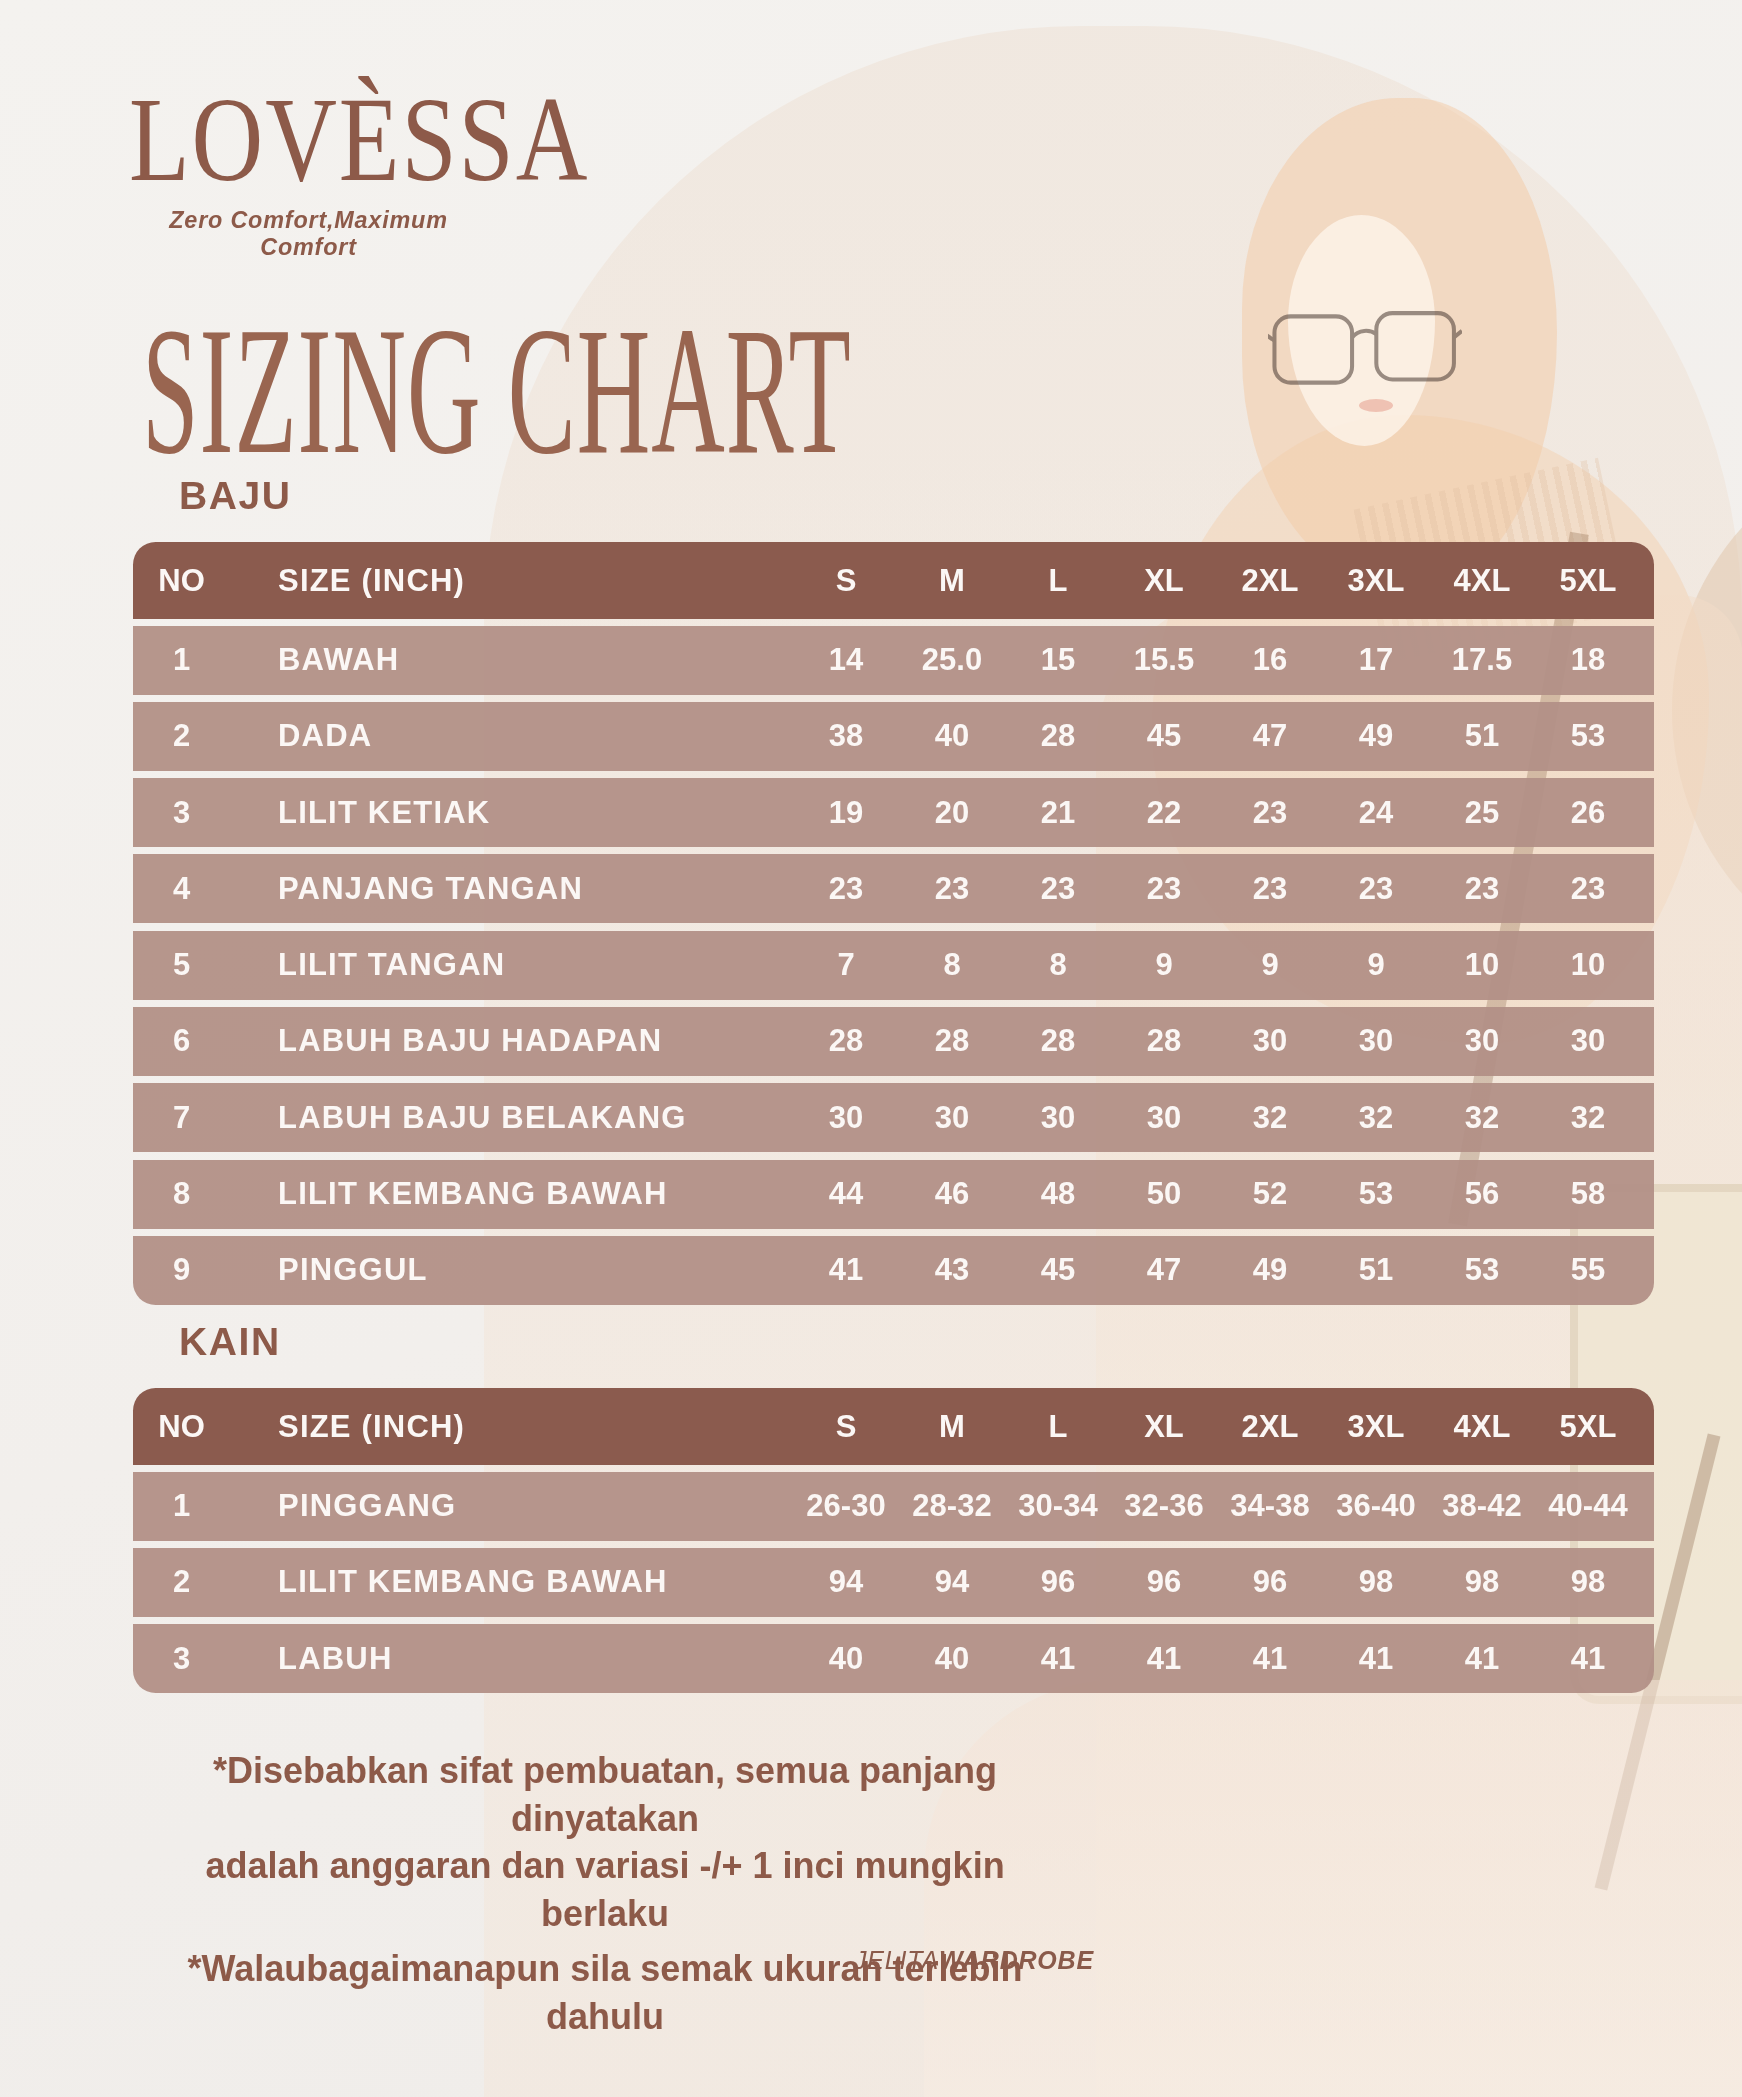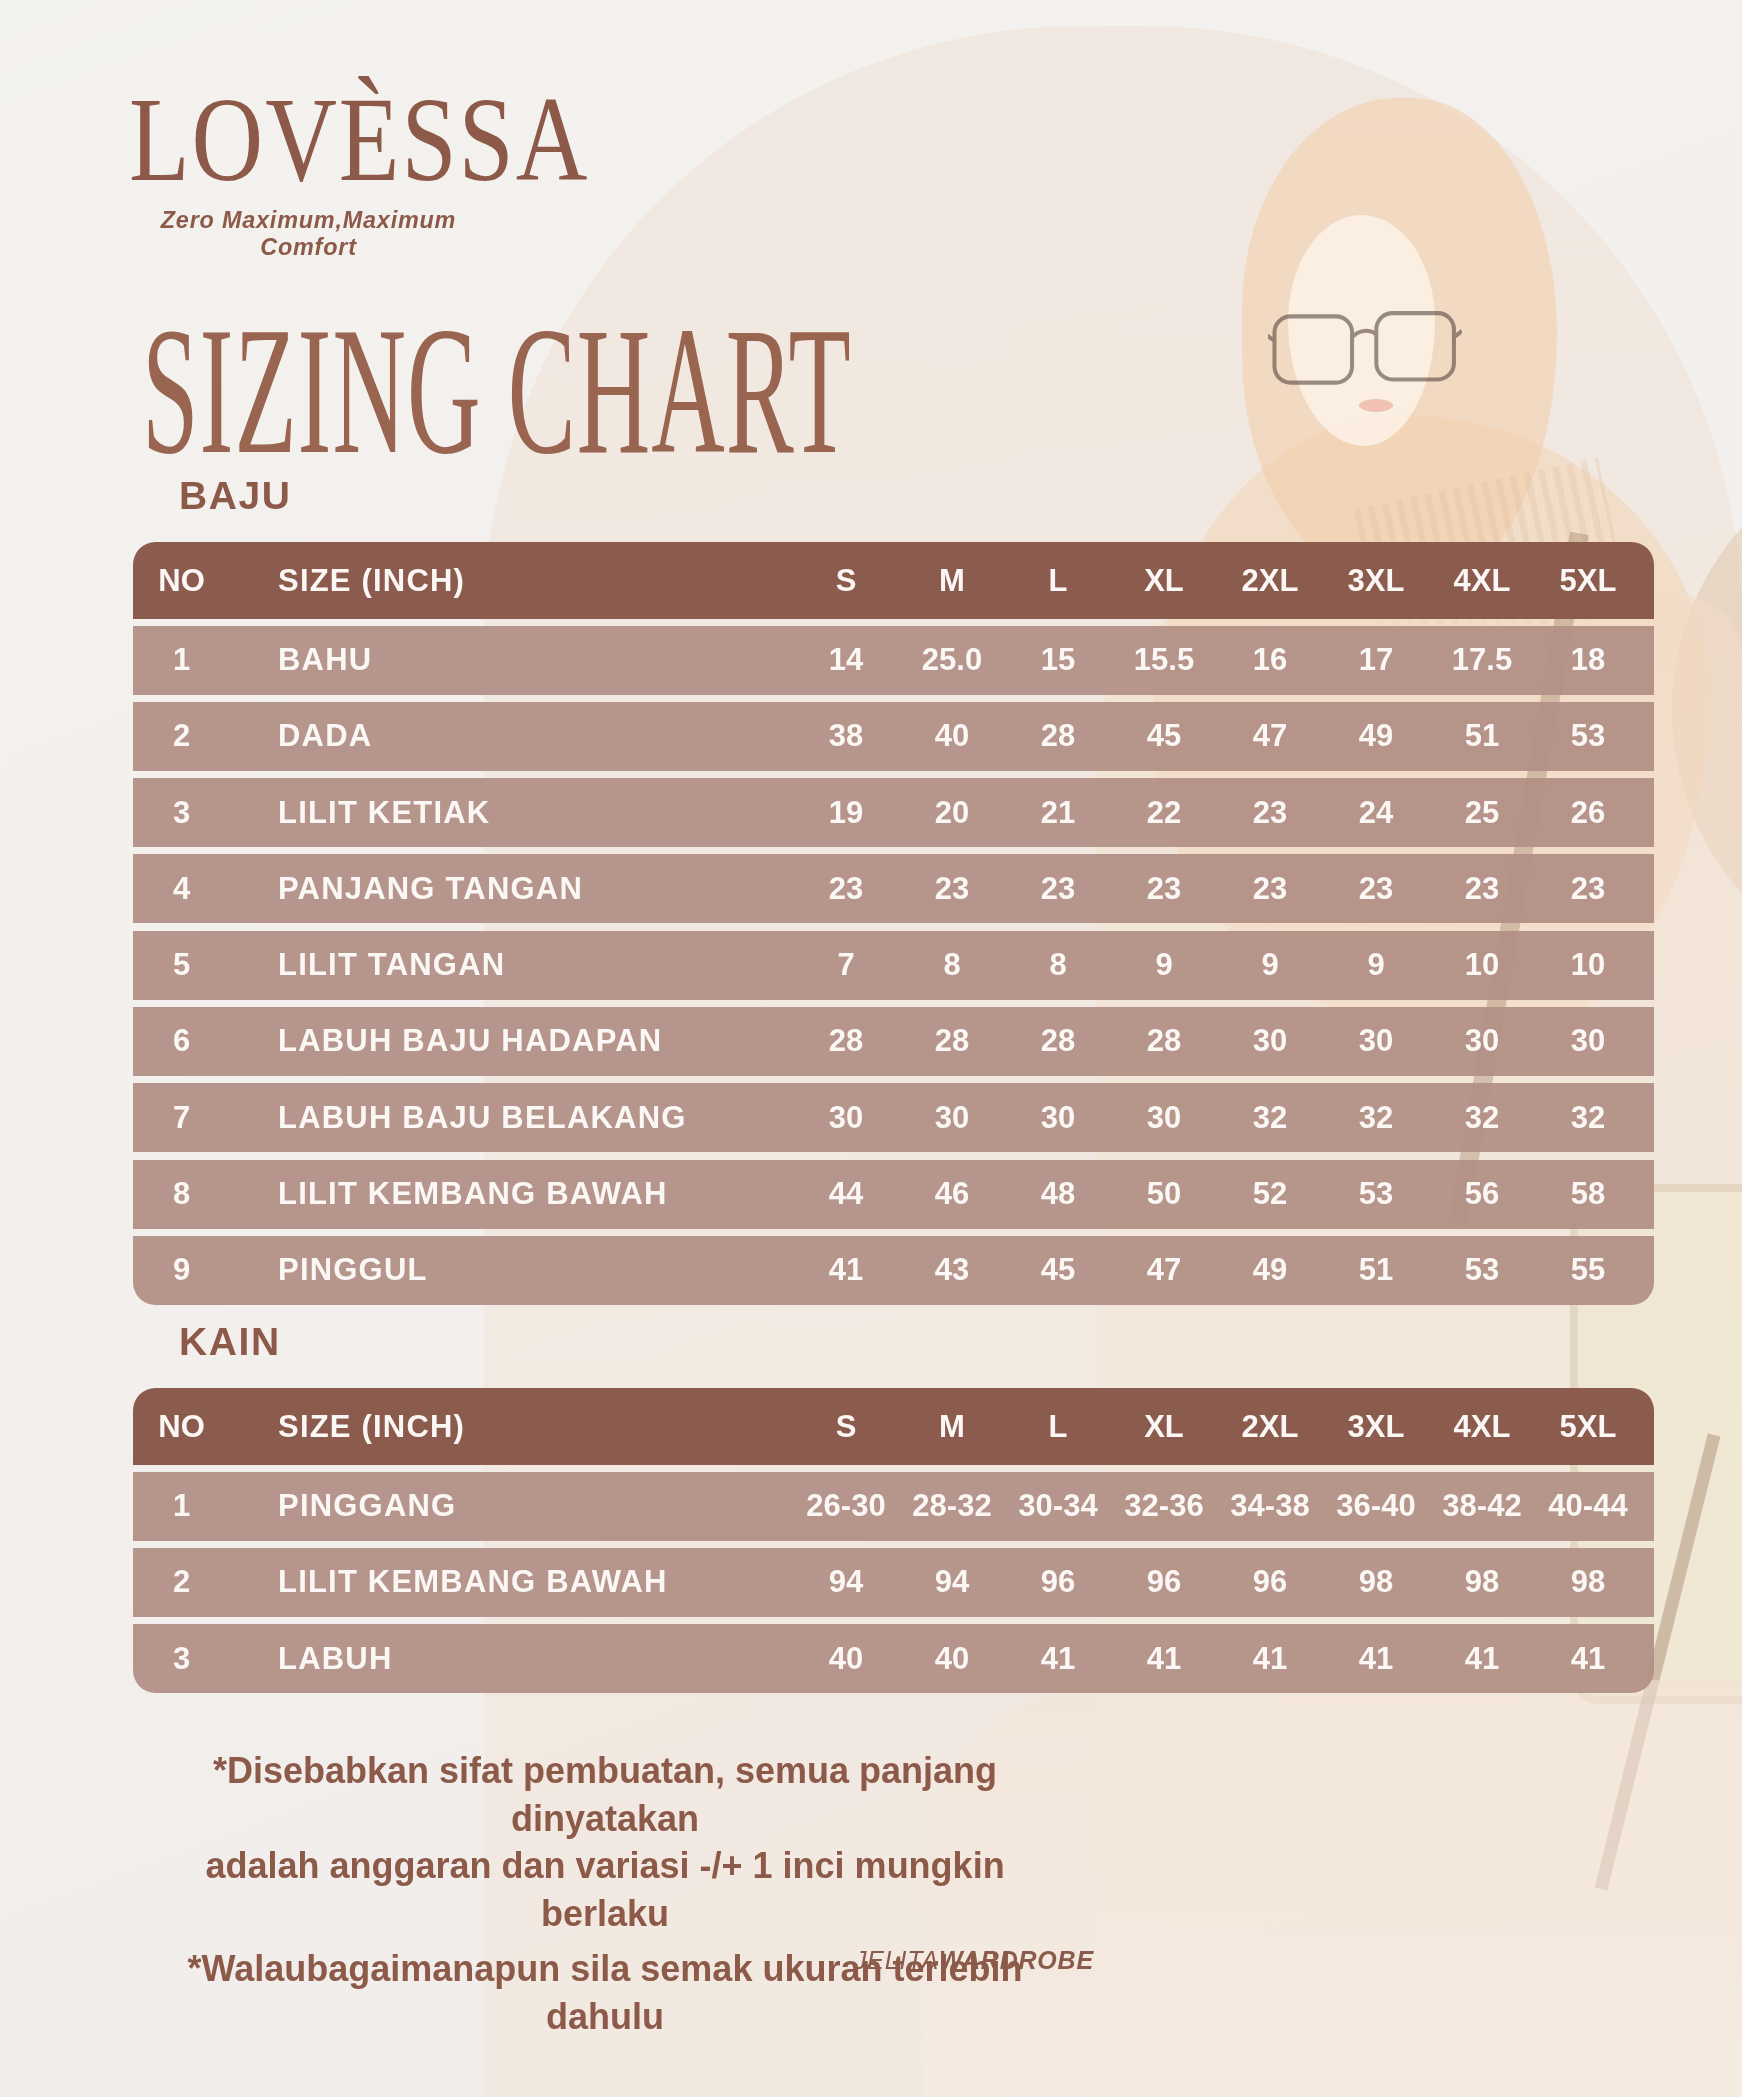--- a/index.html
+++ b/index.html
@@ -99,41 +99,41 @@
     <div class="dress"></div>
     <div class="strap"></div>
     <div class="bag"></div>
     <div class="strap2"></div>
     <div class="skirt"></div>
   </div>
 
   <div class="content">
 
     <div class="brand">LOVÈSSA</div>
-    <div class="tagline">Zero Maximum,Maximum Comfort</div>
+    <div class="tagline">Zero Comfort,Maximum Comfort</div>
 
     <div class="title">SIZING CHART</div>
 
     <div class="section" id="section-baju">BAJU</div>
     <div class="size-table" id="table-baju">
         <div class="trow thead">
           <div class="cell no">NO</div>
           <div class="cell lab">SIZE (INCH)</div>
           <div class="cell val">S</div>
           <div class="cell val">M</div>
           <div class="cell val">L</div>
           <div class="cell val">XL</div>
           <div class="cell val">2XL</div>
           <div class="cell val">3XL</div>
           <div class="cell val">4XL</div>
           <div class="cell val">5XL</div>
         </div>
         <div class="trow tdata">
           <div class="cell no">1</div>
-          <div class="cell lab">BAHU</div>
+          <div class="cell lab">BAWAH</div>
           <div class="cell val">14</div>
           <div class="cell val">25.0</div>
           <div class="cell val">15</div>
           <div class="cell val">15.5</div>
           <div class="cell val">16</div>
           <div class="cell val">17</div>
           <div class="cell val">17.5</div>
           <div class="cell val">18</div>
         </div>
         <div class="trow tdata">

